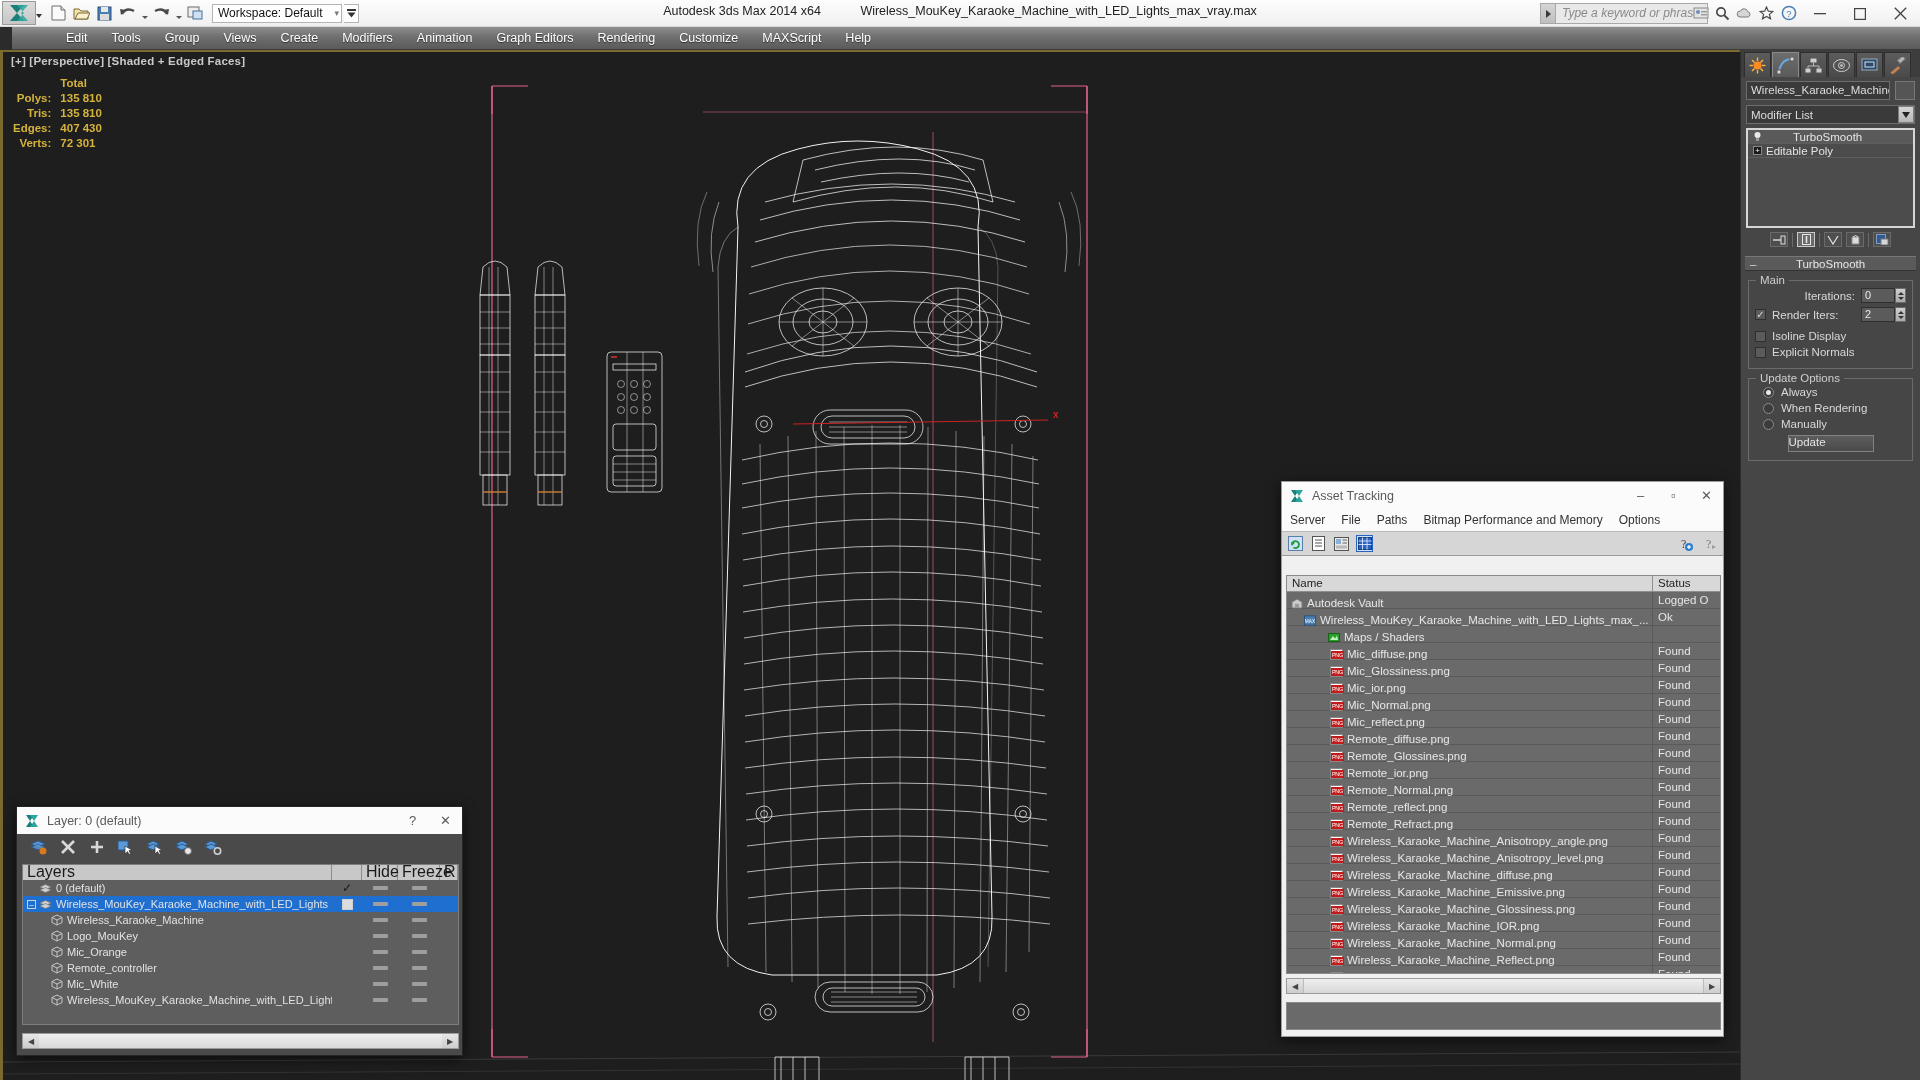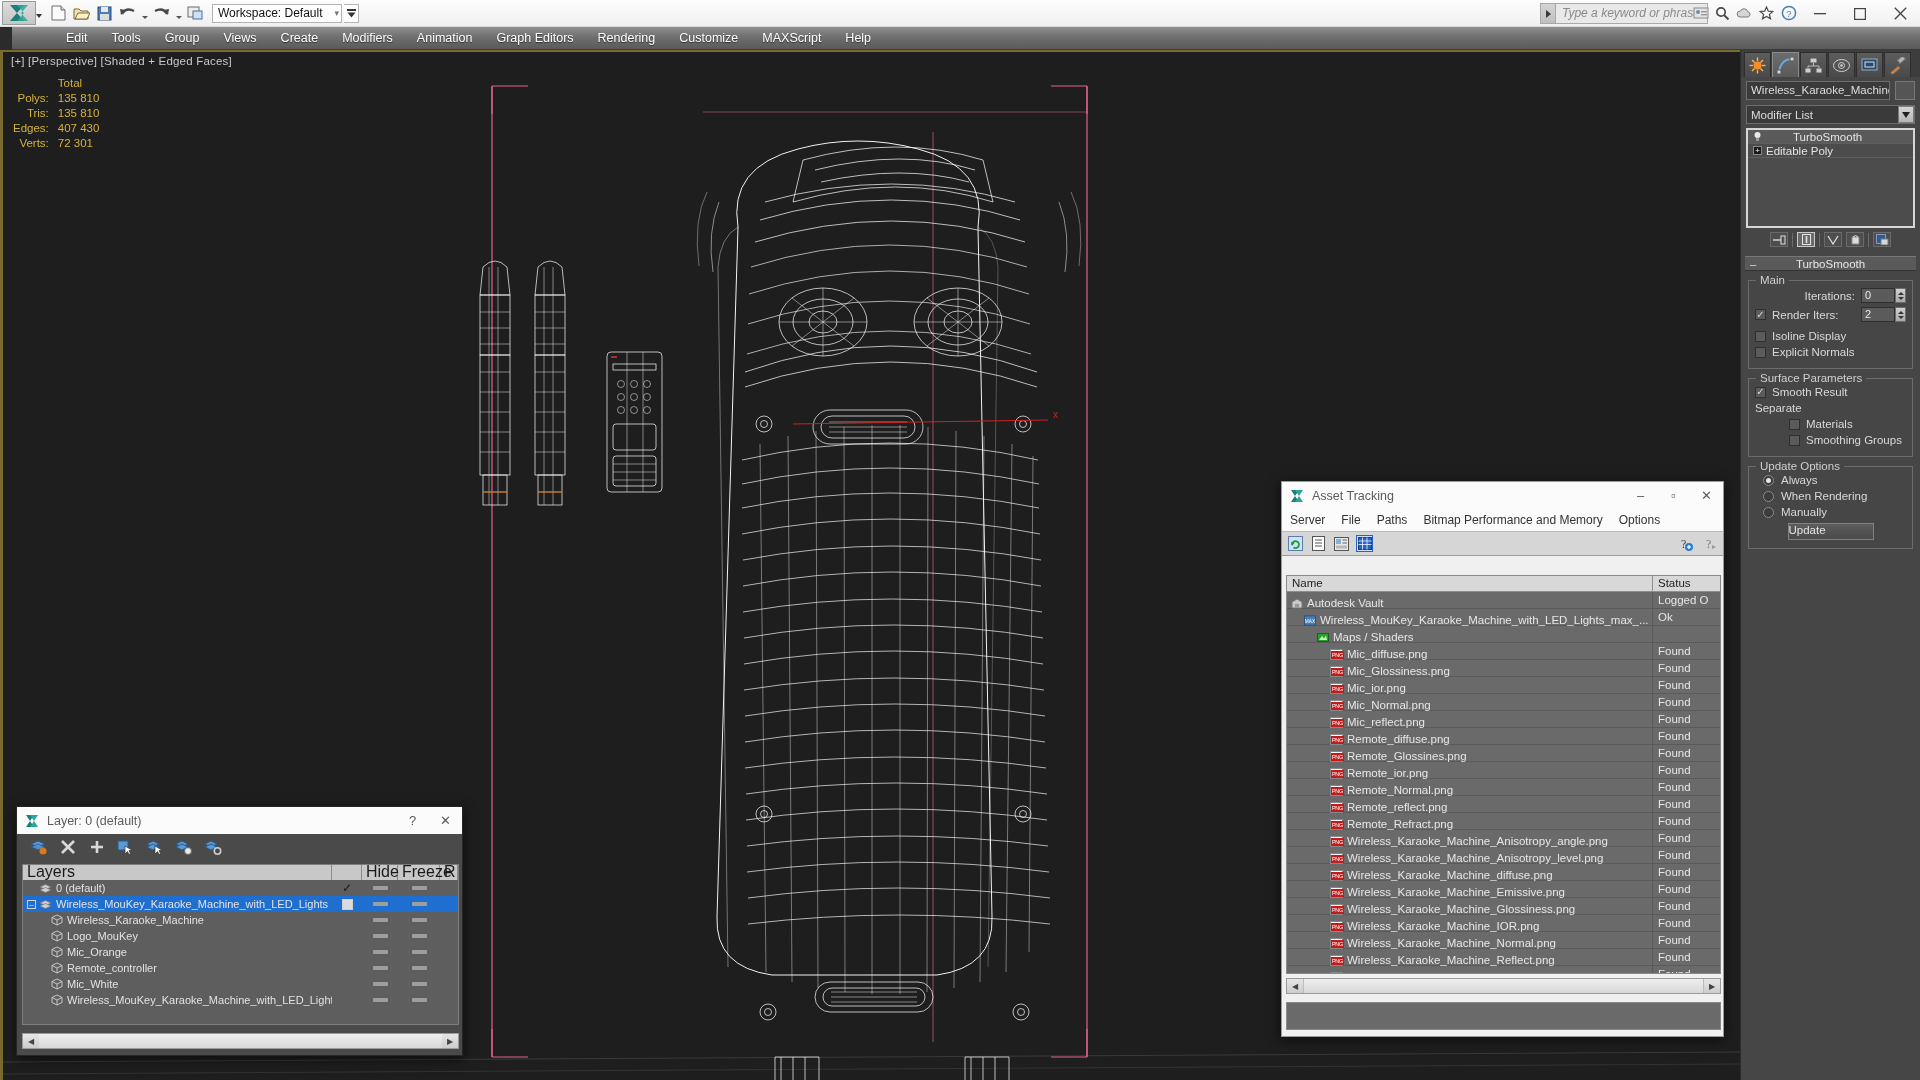--- a/index.html
+++ b/index.html
@@ -68,20 +68,21 @@
   .menu-item {
     color: #fff; font-size: 12.5px; padding: 3px 12px; cursor: pointer;
     text-shadow: 0 1px 1px rgba(0,0,0,.55);
   }
 
   
   .viewport {
     position: absolute; left: 0; top: 50px; width: 1740px; height: 1030px;
     background: #1e1e1e; border-left: 3px solid #7a6a2e; border-top: 2px solid #7a6a2e;
     overflow: hidden;
+    font-weight: bold;
   }
   .vp-label { position:absolute; left:8px; top:3px; color:#c9c9c9; font-size:11.5px; letter-spacing:.2px; }
   .vp-stats { position:absolute; left:10px; top:25px; color:#d4b33c; font-size:11.5px; }
   .vp-stats table { border-collapse:collapse; }
   .vp-stats td { padding: 0 0 3px 0; color:#d4b33c; font-size:11.5px; }
   .vp-stats td.lab { text-align:right; padding-right:9px; }
 
   
   .cmdpanel {
     position: absolute; right: 0; top: 50px; width: 180px; height: 1030px;
@@ -291,20 +292,24 @@
         <span class="ws-arrow">▾</span>
       </div>
       <div class="ws-caret">
         <svg width="9" height="9" viewBox="0 0 9 9">
             <rect x="0" y="0" width="9" height="2" fill="#333"></rect>
             <polygon points="0.5,3.5 8.5,3.5 4.5,8.5" fill="#333"></polygon>
           </svg>
       </div>
     </div>
 
+    <div class="app-title">
+      <span>Autodesk 3ds Max  2014 x64</span>
+      <span class="fn">Wireless_MouKey_Karaoke_Machine_with_LED_Lights_max_vray.max</span>
+    </div>
 
     <div class="searchwrap">
       <div class="search-caret">
         <svg width="7" height="8" viewBox="0 0 7 8">
             <polygon points="1,0 6,4 1,8" fill="#3a3a3a"></polygon>
           </svg>
       </div>
       <div class="search-input">Type a keyword or phrase</div>
     </div>
 
@@ -761,38 +766,20 @@
         <div class="row" style="margin-top:8px">
           <span class="cb"></span>
           <span>Isoline Display</span>
         </div>
         <div class="row">
           <span class="cb"></span>
           <span>Explicit Normals</span>
         </div>
       </div>
 
-      <div class="grp">
-        <div class="grp-title">Surface Parameters</div>
-        <div class="row">
-          <span class="cb checked"></span>
-          <span>Smooth Result</span>
-        </div>
-        <div class="row">
-          <span>Separate</span>
-        </div>
-        <div class="row" style="padding-left:34px">
-          <span class="cb"></span>
-          <span>Materials</span>
-        </div>
-        <div class="row" style="padding-left:34px">
-          <span class="cb"></span>
-          <span>Smoothing Groups</span>
-        </div>
-      </div>
 
       <div class="grp">
         <div class="grp-title">Update Options</div>
         <div class="row" style="padding-left:8px">
           <span class="rb checked"></span>
           <span>Always</span>
         </div>
         <div class="row" style="padding-left:8px">
           <span class="rb"></span>
           <span>When Rendering</span>
@@ -908,21 +895,21 @@
                 <svg width="13" height="11" viewBox="0 0 13 11">
                   <rect x="0.5" y="0.5" width="12" height="10" fill="#4a7fb5" stroke="#2b5078"></rect>
                   <text x="6.5" y="8.5" font-size="5.2" text-anchor="middle" fill="#fff" font-family="Liberation Sans">MAX</text>
                 </svg>
               </span>
               <span>Wireless_MouKey_Karaoke_Machine_with_LED_Lights_max_...</span>
             </div>
             <div class="st">Ok</div>
           </div>
           <div class="at-row">
-            <div class="nm" style="padding-left: 30px;">
+            <div class="nm" style="padding-left: 30px; margin-left: 11px;">
               <span class="at-ic">
                 <svg width="12" height="11" viewBox="0 0 12 11">
                   <rect x="0.5" y="1.5" width="11" height="8" fill="#2aa02a" stroke="#186318"></rect>
                   <polygon points="2,8 5,4 7,6.5 9,3.5 10,8" fill="#bff0bf"></polygon>
                 </svg>
               </span>
               <span>Maps / Shaders</span>
             </div>
             <div class="st"></div>
           </div>

